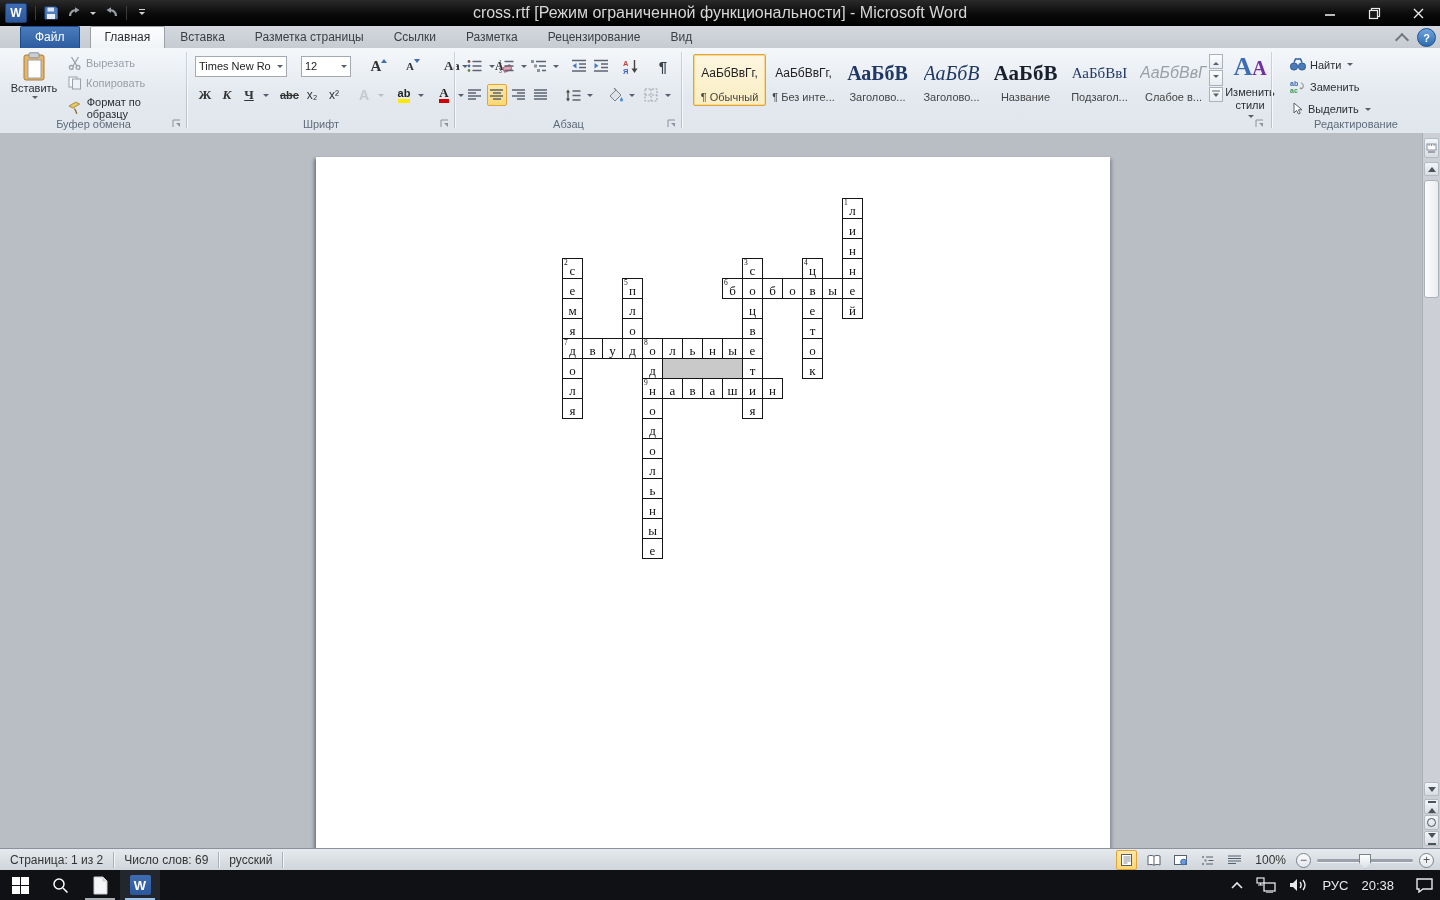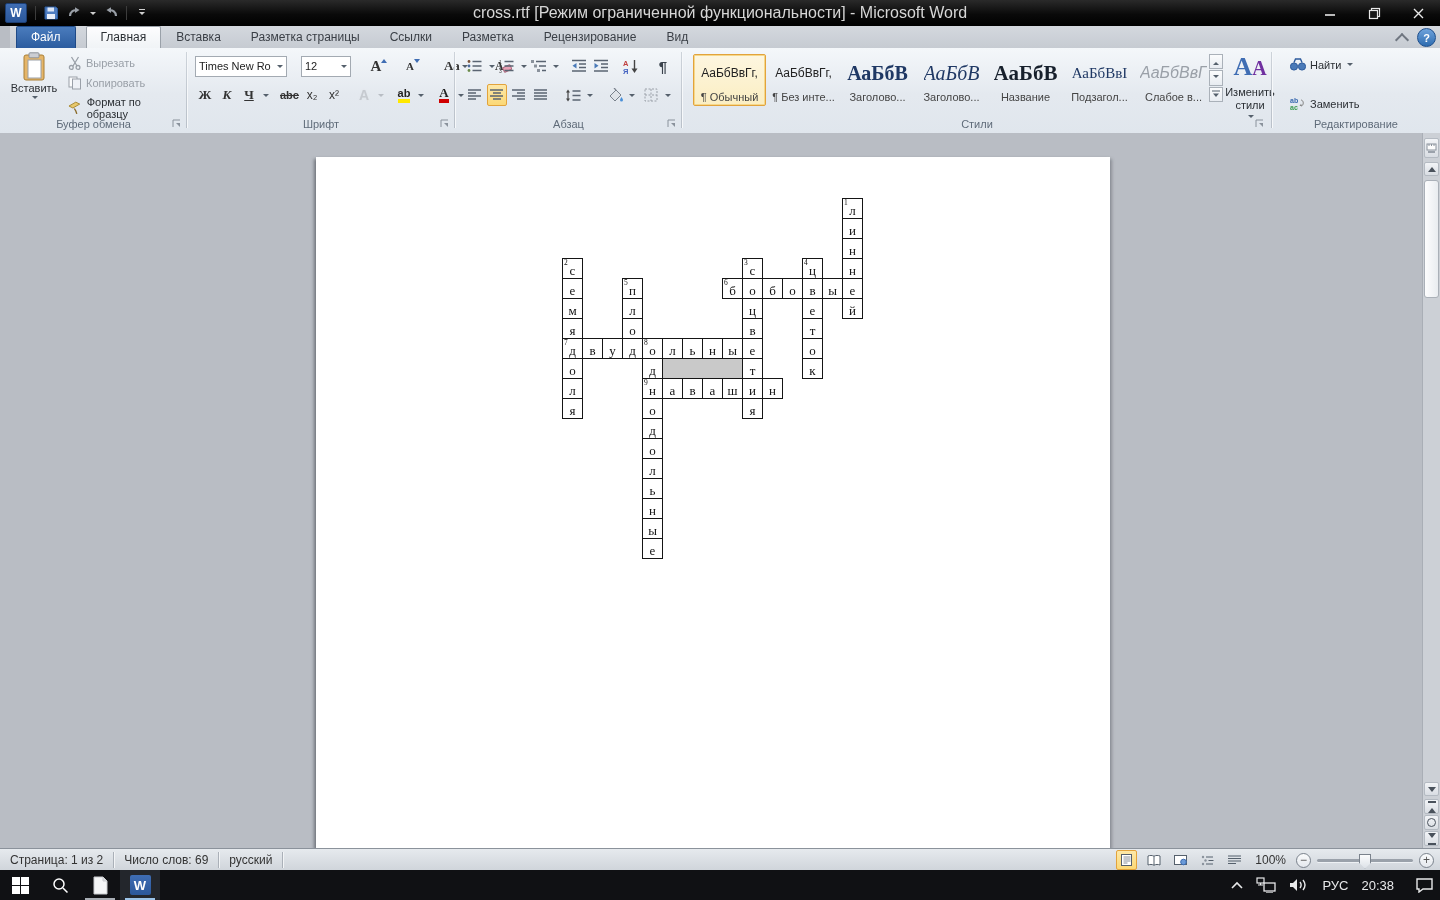--- a/index.html
+++ b/index.html
@@ -16,22 +16,22 @@
     display:flex;align-items:center;justify-content:center;}
   .qat{display:flex;align-items:center;margin-left:8px;gap:6px;}
   .qbtn{width:18px;height:18px;display:flex;align-items:center;justify-content:center;}
   .qsep{width:1px;height:14px;background:#3c3c3c;}
   .qarrow{width:0;height:0;border:3px solid transparent;border-top-color:#cfcfcf;margin-top:3px;}
   #title-text{position:absolute;left:0;right:0;text-align:center;color:#d6d6d6;font-size:16px;pointer-events:none;}
   .winctl{position:absolute;right:0;top:0;height:26px;display:flex;}
   .winbtn{width:44px;height:26px;display:flex;align-items:center;justify-content:center;}
 
   
-  #tabrow{position:absolute;top:26px;left:10px;right:0;height:22px;
-    background:linear-gradient(#d4d8de,#c6cbd2);display:flex;align-items:flex-start;padding-left:6px;
+  #tabrow{position:absolute;top:26px;left:0;right:0;height:22px;
+    background:linear-gradient(#d4d8de,#c6cbd2);display:flex;align-items:flex-start;padding-left:20px;
     border-bottom:1px solid #b4bac2;}
   .tab{padding:3px 14px 4px 14px;font-size:12px;color:#3a3f46;border:1px solid transparent;
     border-bottom:none;border-radius:2px 2px 0 0;}
   .tab.file{background:linear-gradient(#4a7cbd,#2c5c9f);color:#fff;border-color:#1f4a87;margin-right:10px;}
   .tab.active{background:linear-gradient(#fdfdfe,#f0f3f6);border-color:#9aa1a9;color:#2b2f34;}
   #tabrow-right{position:absolute;right:4px;top:2px;display:flex;align-items:center;gap:10px;}
   .chev-up{width:8px;height:8px;border-left:2px solid #6f7680;border-top:2px solid #6f7680;transform:rotate(45deg);margin-top:4px;}
   .helpbtn{width:17px;height:17px;border-radius:50%;background:linear-gradient(#6fa3dc,#2e6cb0);
     border:1px solid #1d4e8c;color:#fff;font-weight:bold;font-size:11px;display:flex;align-items:center;justify-content:center;}
 
@@ -87,21 +87,21 @@
   .sc6 .prev{font-size:16px;font-style:italic;color:#9aa0a8;}
   #style-scroll{position:absolute;left:527px;top:6px;width:14px;height:48px;display:flex;flex-direction:column;gap:1px;}
   .ssb{flex:1;background:linear-gradient(#fbfcfd,#e8ecf1);border:1px solid #aab1b9;display:flex;align-items:center;justify-content:center;}
   #chgstyles{position:absolute;left:546px;top:4px;width:44px;height:72px;display:flex;flex-direction:column;align-items:center;font-size:11px;color:#2b2f34;}
   .aa-big{font-family:"Liberation Serif",serif;font-size:26px;line-height:30px;font-weight:bold;color:#3f6db3;}
   .aa-big span{color:#7030a0;font-size:20px;}
 
   
   #g-edit{left:1272px;width:168px;}
   #g-edit::after{display:none;}
-  #edit-col{position:absolute;left:14px;top:8px;display:flex;flex-direction:column;gap:22px;}
+  #edit-col{position:absolute;left:14px;top:8px;display:flex;flex-direction:column;gap:5px;}
 
   
   #docarea{position:absolute;top:133px;left:0;right:0;height:715px;background:#b9bdc4;overflow:hidden;}
   #page{position:absolute;left:316px;top:24px;width:794px;height:691px;background:#fff;
     box-shadow:-2px 2px 3px rgba(60,64,72,.55),2px 2px 3px rgba(60,64,72,.35);}
   #crossword{position:absolute;left:246px;top:41px;width:302px;height:362px;}
   .cell{position:absolute;width:21px;height:21px;box-sizing:border-box;border:1px solid #151515;background:#fff;}
   .cletter{position:absolute;left:0;right:0;top:4px;text-align:center;
     font-family:"Liberation Serif",serif;font-size:13px;line-height:15px;color:#111;}
   .cnum{position:absolute;left:1px;top:0px;font-family:"Liberation Serif",serif;font-size:7.5px;line-height:8px;color:#111;}
@@ -481,21 +481,20 @@
               <path d="M0 1h8" stroke="#55606c"></path>
               <path d="M1 3.5h6L4 7z" fill="#55606c"></path>
             </svg>
         </div>
       </div>
       <div id="chgstyles">
         <div class="aa-big">А<span>А</span></div>
         <span style="text-align:center;line-height:13px;margin-top:3px">Изменить стили</span>
         <div class="dda"></div>
       </div>
-      <div class="glabel">Стили</div>
       <svg class="launch" style="right:7px" viewBox="0 0 11 11">
         <path d="M2 2h7M2 2v7" stroke="#8a929c" fill="none"></path>
           <path d="M5 5h4v4z" fill="#8a929c"></path>
       </svg>
     </div>
 
     <div class="group" id="g-edit">
       <div id="edit-col">
         <div class="sbtn">
           <svg width="16" height="13" viewBox="0 0 16 13">

